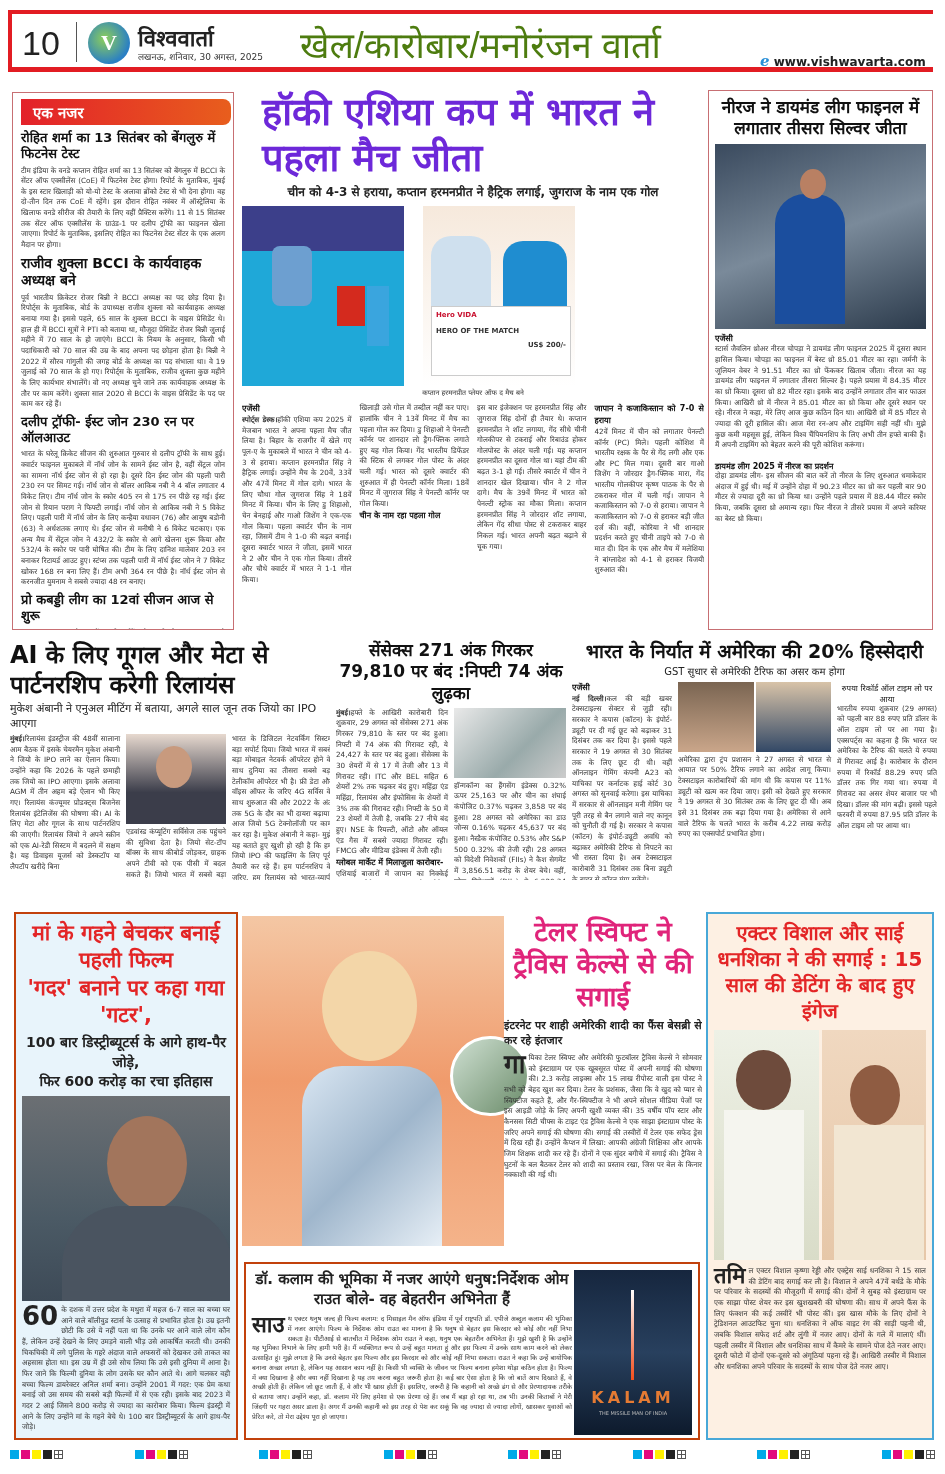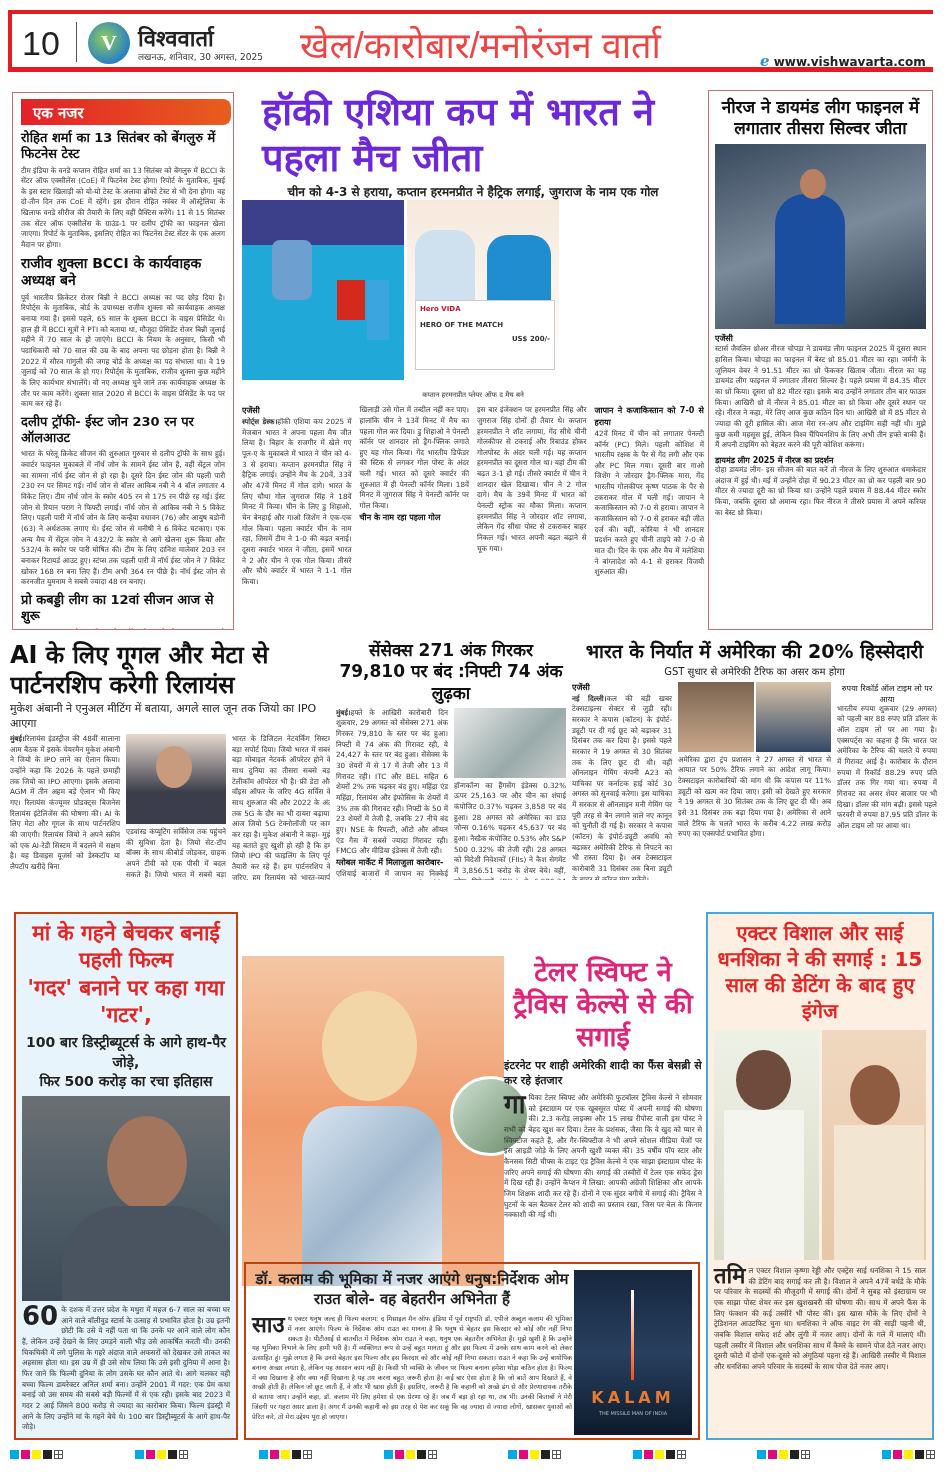--- a/index.html
+++ b/index.html
@@ -4,21 +4,21 @@
 <style>
 *{box-sizing:border-box;margin:0;padding:0}
 body{width:945px;height:1474px;background:#fff;font-family:"DejaVu Sans","Liberation Sans",sans-serif;color:#222;position:relative;overflow:hidden}
 .abs{position:absolute}
 .mast{left:8px;top:10px;width:925px;height:62px;border-left:4px solid #e21c23;border-top:4px solid #e21c23;border-bottom:5px solid #e21c23}
 .pgno{left:22px;top:24px;font-size:34px;font-family:"Liberation Sans",sans-serif;color:#222}
 .sep{left:76px;top:22px;width:1px;height:40px;background:#555}
 .logo{left:88px;top:22px;width:42px;height:42px;border-radius:50%;background:radial-gradient(circle at 40% 40%,#8ecf5a,#2a7fc4 70%);display:flex;align-items:center;justify-content:center;color:#fff;font-weight:bold;font-size:22px;font-family:"Liberation Serif",serif}
 .brand{left:138px;top:22px;font-size:22px;font-weight:bold;color:#222}
 .brand-date{left:138px;top:50px;font-size:9px;color:#333}
-.section{left:300px;top:20px;font-size:36px;color:#ef4444;font-family:"Liberation Sans",sans-serif}
+.section{left:300px;top:20px;font-size:36px;color:#4d7c0f;font-family:"Liberation Sans",sans-serif}
 .web{left:760px;top:52px;font-size:12px;color:#222;font-weight:bold}
 .web .e{color:#2a90d8;font-size:15px}
 .box{border:1.5px solid #c76f73}
 .box-orange{border:2px solid #c2410c}
 .box-blue{border:2px solid #48a8d8;background:#fdf0e3}
 .kicker{background:linear-gradient(90deg,#e3212a,#e85e1d);color:#fff;font-weight:bold;font-size:15px;padding:3px 12px;border-radius:0 8px 8px 0;width:210px}
 .h3{font-weight:bold;font-size:13px;color:#111;line-height:1.25}
 .body{font-size:7.2px;line-height:1.48;color:#333;text-align:justify}
 .head-xl{font-weight:bold;font-size:38px;line-height:1.2;color:#6d28d9}
 .head-sub{font-size:12px;font-weight:bold;text-align:center;color:#222}
@@ -58,53 +58,53 @@
   <div class="body" style="margin-top:3px">पूर्व भारतीय क्रिकेटर रोजर बिन्नी ने BCCI अध्यक्ष का पद छोड़ दिया है। रिपोर्ट्स के मुताबिक, बोर्ड के उपाध्यक्ष राजीव शुक्ला को कार्यवाहक अध्यक्ष बनाया गया है। इससे पहले, 65 साल के शुक्ला BCCI के वाइस प्रेसिडेंट थे। हाल ही में BCCI सूत्रों ने PTI को बताया था, मौजूदा प्रेसिडेंट रोजर बिन्नी जुलाई महीने में 70 साल के हो जाएंगे। BCCI के नियम के अनुसार, किसी भी पदाधिकारी को 70 साल की उम्र के बाद अपना पद छोड़ना होता है। बिन्नी ने 2022 में सौरव गांगुली की जगह बोर्ड के अध्यक्ष का पद संभाला था। वे 19 जुलाई को 70 साल के हो गए। रिपोर्ट्स के मुताबिक, राजीव शुक्ला कुछ महीने के लिए कार्यभार संभालेंगे। वो नए अध्यक्ष चुने जाने तक कार्यवाहक अध्यक्ष के तौर पर काम करेंगे। शुक्ला साल 2020 से BCCI के वाइस प्रेसिडेंट के पद पर काम कर रहे हैं।</div>
   <div class="h3" style="margin-top:4px">दलीप ट्रॉफी- ईस्ट जोन 230 रन पर ऑलआउट</div>
   <div class="body" style="margin-top:3px">भारत के घरेलू क्रिकेट सीजन की शुरुआत गुरुवार से दलीप ट्रॉफी के साथ हुई। क्वार्टर फाइनल मुकाबले में नॉर्थ जोन के सामने ईस्ट जोन है, वहीं सेंट्रल जोन का सामना नॉर्थ ईस्ट जोन से हो रहा है। दूसरे दिन ईस्ट जोन की पहली पारी 230 रन पर सिमट गई। नॉर्थ जोन से बॉलर आकिब नबी ने 4 बॉल लगातार 4 विकेट लिए। टीम नॉर्थ जोन के स्कोर 405 रन से 175 रन पीछे रह गई। ईस्ट जोन से रियान पराग ने फिफ्टी लगाई। नॉर्थ जोन से आकिब नबी ने 5 विकेट लिए। पहली पारी में नॉर्थ जोन के लिए कन्हैया वधावन (76) और आयुष बडोनी (63) ने अर्धशतक लगाए थे। ईस्ट जोन से मनीषी ने 6 विकेट चटकाए। एक अन्य मैच में सेंट्रल जोन ने 432/2 के स्कोर से आगे खेलना शुरू किया और 532/4 के स्कोर पर पारी घोषित की। टीम के लिए दानिश मालेवार 203 रन बनाकर रिटायर्ड आउट हुए। स्टंप्स तक पहली पारी में नॉर्थ ईस्ट जोन ने 7 विकेट खोकर 168 रन बना लिए हैं। टीम अभी 364 रन पीछे है। नॉर्थ ईस्ट जोन से करनजीत युमनाम ने सबसे ज्यादा 48 रन बनाए।</div>
   <div class="h3" style="margin-top:4px">प्रो कबड्डी लीग का 12वां सीजन आज से शुरू</div>
   <div class="body" style="margin-top:3px">भारत का दूसरा सबसे बड़ा फ्रेंचाइजी टूर्नामेंट प्रो कबड्डी लीग (PKL) आज से शुरू हो रहा है। 12वें सीजन की शुरुआत नेशनल स्पोर्ट्स डे पर हो रही है। आज ही के दिन हॉकी के जादूगर मेजर ध्यानचंद का जन्म हुआ था, जिन्हें याद करने के लिए भारत सरकार ने उनके जन्मदिन को राष्ट्रीय खेल दिवस घोषित किया। 2014 में प्रो कबड्डी लीग शुरू हुई थी, तब टूर्नामेंट में महज 8 टीमें थीं। खेल की लोकप्रियता ने इसे दर्शकों का पसंदीदा बना दिया, अब 12वें सीजन में 12 टीमें हिस्सा ले रही हैं। टूर्नामेंट भी बहुत कॉम्पिटिटिव है, जहां 11 सीजन में 8 अलग-अलग टीमें चैंपियन बन चुकी हैं। केवल 2 टीमें 1 से ज्यादा बार ट्रॉफी उठा सकीं।</div>
 </div>
 
 <div class="abs" style="left:242px;top:90px;width:462px;height:540px;overflow:hidden">
   <div class="head-xl" style="padding:0 20px">हॉकी एशिया कप में भारत ने पहला मैच जीता</div>
   <div class="head-sub" style="margin-top:2px">चीन को 4-3 से हराया, कप्तान हरमनप्रीत ने हैट्रिक लगाई, जुगराज के नाम एक गोल</div>
-  <div style="display:flex;gap:3px;height:180px">
+  <div style="display:flex;gap:19px;margin-top:6px;height:180px">
     <div class="photo" style="width:162px;background:linear-gradient(180deg,#3c3f8a 0 25%,#1fa8d8 25%);position:relative">
       <div style="position:absolute;left:30px;top:40px;width:40px;height:60px;background:#6d9fd0;border-radius:8px"></div>
       <div style="position:absolute;left:95px;top:80px;width:28px;height:40px;background:#d42a1e"></div>
       <div style="position:absolute;left:125px;top:80px;width:22px;height:60px;background:#3aa5de"></div>
     </div>
     <div class="photo" style="width:152px;background:linear-gradient(180deg,#f6e9dc,#fff);position:relative">
       <div style="position:absolute;left:8px;top:30px;width:60px;height:120px;background:#cfe0ee;border-radius:20px 20px 0 0"></div>
       <div style="position:absolute;left:80px;top:35px;width:64px;height:120px;background:#1f8dd0;border-radius:20px 20px 0 0"></div>
       <div style="position:absolute;left:8px;top:100px;width:140px;height:70px;background:#fff;border:1px solid #ccc;padding:4px;font-size:7px;color:#c8102e;font-weight:bold">
         <div>Hero VIDA</div>
         <div style="color:#333;margin-top:8px">HERO OF THE MATCH</div>
         <div style="color:#333;text-align:right;margin-top:6px">US$ 200/-</div>
       </div>
     </div>
   </div>
-  <div class="cap" style="margin-top:10px">कप्तान हरमनप्रीत प्लेयर ऑफ द मैच बने</div>
+  <div class="cap" style="margin-top:2px">कप्तान हरमनप्रीत प्लेयर ऑफ द मैच बने</div>
   <div class="cols4" style="margin-top:6px">
     <div class="body"><div class="blackcap">एजेंसी</div><span class="bullet">स्पोर्ट्स डेस्क।</span><span>हॉकी एशिया कप 2025 में मेजबान भारत ने अपना पहला मैच जीत लिया है। बिहार के राजगीर में खेले गए पूल-ए के मुकाबले में भारत ने चीन को 4-3 से हराया। कप्तान हरमनप्रीत सिंह ने हैट्रिक लगाई। उन्होंने मैच के 20वें, 33वें और 47वें मिनट में गोल दागे। भारत के लिए चौथा गोल जुगराज सिंह ने 18वें मिनट में किया। चीन के लिए डु शिहाओ, चेन बेनहाई और गाओ जिशेंग ने एक-एक गोल किया। पहला क्वार्टर चीन के नाम रहा, जिसमें टीम ने 1-0 की बढ़त बनाई। दूसरा क्वार्टर भारत ने जीता, इसमें भारत ने 2 और चीन ने एक गोल किया। तीसरे और चौथे क्वार्टर में भारत ने 1-1 गोल किया।</span></div>
     <div class="body"><span>खिलाड़ी उसे गोल में तब्दील नहीं कर पाए। हालांकि चीन ने 13वें मिनट में मैच का पहला गोल कर दिया। डु शिहाओ ने पेनल्टी कॉर्नर पर शानदार लो ड्रैग-फ्लिक लगाते हुए यह गोल किया। गेंद भारतीय डिफेंडर की स्टिक से लगकर गोल पोस्ट के अंदर चली गई। भारत को दूसरे क्वार्टर की शुरुआत में ही पेनल्टी कॉर्नर मिला। 18वें मिनट में जुगराज सिंह ने पेनल्टी कॉर्नर पर गोल किया।</span><div class="blackcap">चीन के नाम रहा पहला गोल</div></div>
     <div class="body">इस बार इंजेक्शन पर हरमनप्रीत सिंह और जुगराज सिंह दोनों ही तैयार थे। कप्तान हरमनप्रीत ने शॉट लगाया, गेंद सीधे चीनी गोलकीपर से टकराई और रिबाउंड होकर गोलपोस्ट के अंदर चली गई। यह कप्तान हरमनप्रीत का दूसरा गोल था। यहां टीम की बढ़त 3-1 हो गई। तीसरे क्वार्टर में चीन ने शानदार खेल दिखाया। चीन ने 2 गोल दागे। मैच के 39वें मिनट में भारत को पेनल्टी स्ट्रोक का मौका मिला। कप्तान हरमनप्रीत सिंह ने जोरदार शॉट लगाया, लेकिन गेंद सीधा पोस्ट से टकराकर बाहर निकल गई। भारत अपनी बढ़त बढ़ाने से चूक गया।</div>
     <div class="body"><div class="blackcap">जापान ने कजाकिस्तान को 7-0 से हराया</div><span>42वें मिनट में चीन को लगातार पेनल्टी कॉर्नर (PC) मिले। पहली कोशिश में भारतीय रक्षक के पैर से गेंद लगी और एक और PC मिल गया। दूसरी बार गाओ जिशेंग ने जोरदार ड्रैग-फ्लिक मारा, गेंद भारतीय गोलकीपर कृष्ण पाठक के पैर से टकराकर गोल में चली गई। जापान ने कजाकिस्तान को 7-0 से हराया। जापान ने कजाकिस्तान को 7-0 से हराकर बड़ी जीत दर्ज की। वहीं, कोरिया ने भी शानदार प्रदर्शन करते हुए चीनी ताइपे को 7-0 से मात दी। दिन के एक और मैच में मलेशिया ने बांग्लादेश को 4-1 से हराकर विजयी शुरुआत की।</span></div>
   </div>
 </div>
 
 <div class="abs box" style="left:708px;top:90px;width:225px;height:540px;padding:6px;overflow:hidden">
   <div class="head-lg" style="font-size:17px">नीरज ने डायमंड लीग फाइनल में लगातार तीसरा सिल्वर जीता</div>
   <div class="photo" style="margin-top:4px;height:185px;background:linear-gradient(160deg,#3a4a5e,#7a8a9a 50%,#2c3b4c);position:relative">
     <div style="position:absolute;left:60px;top:50px;width:70px;height:130px;background:#1b4e9e;border-radius:30px 30px 0 0"></div>
     <div style="position:absolute;left:85px;top:25px;width:26px;height:30px;background:#b98063;border-radius:50%"></div>
   </div>
   <div class="body" style="margin-top:4px"><div class="blackcap">एजेंसी</div><span>स्टार्स जैवलिन थ्रोअर नीरज चोपड़ा ने डायमंड लीग फाइनल 2025 में दूसरा स्थान हासिल किया। चोपड़ा का फाइनल में बेस्ट थ्रो 85.01 मीटर का रहा। जर्मनी के जूलियन वेबर ने 91.51 मीटर का थ्रो फेंककर खिताब जीता। नीरज का यह डायमंड लीग फाइनल में लगातार तीसरा सिल्वर है। पहले प्रयास में 84.35 मीटर का थ्रो किया। दूसरा थ्रो 82 मीटर रहा। इसके बाद उन्होंने लगातार तीन बार फाउल किया। आखिरी थ्रो में नीरज ने 85.01 मीटर का थ्रो किया और दूसरे स्थान पर रहे। नीरज ने कहा, मेरे लिए आज कुछ कठिन दिन था। आखिरी थ्रो में 85 मीटर से ज्यादा की दूरी हासिल की। आज मेरा रन-अप और टाइमिंग सही नहीं थी। मुझे कुछ कमी महसूस हुई, लेकिन विश्व चैंपियनशिप के लिए अभी तीन हफ्ते बाकी हैं। मैं अपनी टाइमिंग को बेहतर करने की पूरी कोशिश करूंगा।</span></div>
-  <div class="blackcap" style="margin-top:3px">डायमंड लीग 2025 में नीरज का प्रदर्शन</div>
+  <div class="blackcap" style="margin-top:9px">डायमंड लीग 2025 में नीरज का प्रदर्शन</div>
   <div class="body">दोहा डायमंड लीग- इस सीजन की बात करें तो नीरज के लिए शुरुआत धमाकेदार अंदाज में हुई थी। मई में उन्होंने दोहा में 90.23 मीटर का थ्रो कर पहली बार 90 मीटर से ज्यादा दूरी का थ्रो किया था। उन्होंने पहले प्रयास में 88.44 मीटर स्कोर किया, जबकि दूसरा थ्रो अमान्य रहा। फिर नीरज ने तीसरे प्रयास में अपने करियर का बेस्ट थ्रो किया।</div>
 </div>
 
 <div class="abs" style="left:10px;top:640px;width:320px;height:240px;overflow:hidden">
   <div class="head-lg" style="text-align:left;font-size:24px">AI के लिए गूगल और मेटा से पार्टनरशिप करेगी रिलायंस</div>
   <div class="head-md" style="text-align:left;font-size:11px">मुकेश अंबानी ने एनुअल मीटिंग में बताया, अगले साल जून तक जियो का IPO आएगा</div>
   <div style="display:grid;grid-template-columns:110px 100px 100px;gap:6px;margin-top:4px">
     <div class="body"><span class="bullet">मुंबई।</span><span>रिलायंस इंडस्ट्रीज की 48वीं सालाना आम बैठक में इसके चेयरमैन मुकेश अंबानी ने जियो के IPO लाने का ऐलान किया। उन्होंने कहा कि 2026 के पहले छमाही तक जियो का IPO आएगा। इसके अलावा AGM में तीन अहम बड़े ऐलान भी किए गए। रिलायंस कंज्यूमर प्रोडक्ट्स बिजनेस रिलायंस इंटेलिजेंस की घोषणा की। AI के लिए मेटा और गूगल के साथ पार्टनरशिप की जाएगी। रिलायंस जियो ने अपने स्क्रीन को एक AI-रेडी सिस्टम में बदलने में सक्षम है। यह डिवाइस यूजर्स को डेस्कटॉप या लैपटॉप खरीदे बिना</span></div>
     <div>
       <div class="photo" style="height:90px;background:linear-gradient(180deg,#e7d9cf,#3b3d4a 65%);position:relative">
@@ -141,29 +141,29 @@
     </div>
     <div>
       <div class="blackcap" style="text-align:center;font-weight:normal">रुपया रिकॉर्ड ऑल टाइम लो पर आया</div>
       <div class="body">भारतीय रुपया शुक्रवार (29 अगस्त) को पहली बार 88 रुपए प्रति डॉलर के ऑल टाइम लो पर आ गया है। एक्सपर्ट्स का कहना है कि भारत पर अमेरिका के टैरिफ की चलते ये रुपया में गिरावट आई है। कारोबार के दौरान रुपया में रिकॉर्ड 88.29 रुपए प्रति डॉलर तक गिर गया था। रुपया में गिरावट का असर शेयर बाजार पर भी दिखा। डॉलर की मांग बढ़ी। इससे पहले फरवरी में रुपया 87.95 प्रति डॉलर के ऑल टाइम लो पर आया था।</div>
     </div>
   </div>
 </div>
 
 <div class="abs box-orange" style="left:14px;top:912px;width:224px;height:528px;padding:6px;background:#e8f4fb;overflow:hidden">
   <div class="head-red"><span>मां के गहने बेचकर बनाई पहली फिल्म</span><br><span>'गदर' बनाने पर कहा गया 'गटर',</span></div>
-  <div style="font-size:14px;font-weight:bold;text-align:center;line-height:1.4;margin-top:4px"><span>100 बार डिस्ट्रीब्यूटर्स के आगे हाथ-पैर जोड़े,</span><br><span>फिर 500 करोड़ का रचा इतिहास</span></div>
+  <div style="font-size:14px;font-weight:bold;text-align:center;line-height:1.4;margin-top:4px"><span>100 बार डिस्ट्रीब्यूटर्स के आगे हाथ-पैर जोड़े,</span><br><span>फिर 600 करोड़ का रचा इतिहास</span></div>
   <div class="photo" style="margin-top:4px;height:205px;background:linear-gradient(180deg,#6b6f73,#4b5a65 60%,#3d4a57);position:relative">
     <div style="position:absolute;left:85px;top:20px;width:80px;height:95px;border-radius:50%;background:#a2755c"></div>
     <div style="position:absolute;left:40px;top:110px;width:170px;height:100px;border-radius:60px 60px 0 0;background:#4a5460"></div>
   </div>
   <div class="body" style="margin-top:4px"><span class="dropcap">60</span><span>के दशक में उत्तर प्रदेश के मथुरा में महज 6-7 साल का बच्चा घर आने वाले बॉलीवुड स्टार्स के उत्साह से प्रभावित होता है। उम्र इतनी छोटी कि उसे ये नहीं पता था कि उनके घर आने वाले लोग कौन हैं, लेकिन उन्हें देखने के लिए उमड़ने वाली भीड़ उसे आकर्षित करती थी। उनकी चिकचिकी में लगे पुलिस के गहरे अंदाज वाले अफसरों को देखकर उसे ताकत का अहसास होता था। इस उम्र में ही उसे सोच लिया कि उसे इसी दुनिया में आना है। फिर जाने कि फिल्मी दुनिया के लोग उसके घर कौन आते थे। आगे चलकर वही बच्चा फिल्म डायरेक्टर अनिल शर्मा बना। उन्होंने 2001 में गदर: एक प्रेम कथा बनाई जो उस समय की सबसे बड़ी फिल्मों में से एक रही। इसके बाद 2023 में गदर 2 आई जिसने 800 करोड़ से ज्यादा का कारोबार किया। फिल्म इंडस्ट्री में आने के लिए उन्होंने मां के गहने बेचे थे। 100 बार डिस्ट्रीब्यूटर्स के आगे हाथ-पैर जोड़े।</span></div>
 </div>
 
-<div class="abs" style="left:242px;top:956px;width:460px;height:330px;overflow:hidden">
+<div class="abs" style="left:242px;top:916px;width:460px;height:330px;overflow:hidden">
   <div class="photo" style="position:absolute;left:0;top:0;width:262px;height:330px;background:linear-gradient(180deg,#f4c7a4,#f09b6c 50%,#f4b38a)">
     <div style="position:absolute;left:80px;top:35px;width:95px;height:110px;border-radius:50%;background:#f3d6a8"></div>
     <div style="position:absolute;left:60px;top:150px;width:140px;height:180px;border-radius:40px 40px 0 0;background:linear-gradient(135deg,#d9e6f2,#9fb6cc,#e7eff6)"></div>
   </div>
   <div class="photo" style="position:absolute;left:208px;top:120px;width:80px;height:80px;border-radius:50%;border:3px solid #fff;background:linear-gradient(135deg,#cfe0d2,#6b8c6a)"></div>
   <div style="position:absolute;left:262px;top:0;width:198px">
     <div class="head-pink" style="font-size:27px">टेलर स्विफ्ट ने ट्रैविस केल्से से की सगाई</div>
     <div style="font-size:11px;font-weight:bold;text-align:left;margin-top:4px">इंटरनेट पर शाही अमेरिकी शादी का फैंस बेसब्री से कर रहे इंतजार</div>
     <div class="body" style="margin-top:6px"><span class="dropcap">गा</span><span>यिका टेलर स्विफ्ट और अमेरिकी फुटबॉलर ट्रैविस केल्से ने सोमवार को इंस्टाग्राम पर एक खूबसूरत पोस्ट में अपनी सगाई की घोषणा की। 2.3 करोड़ लाइक्स और 15 लाख रीपोस्ट वाली इस पोस्ट ने सभी को बेहद खुश कर दिया। टेलर के प्रशंसक, जैसा कि वे खुद को प्यार से स्विफ्टीज कहते हैं, और गैर-स्विफ्टीज ने भी अपने सोशल मीडिया पेजों पर इस आइडी जोड़े के लिए अपनी खुशी व्यक्त की। 35 वर्षीय पॉप स्टार और कैनसस सिटी चीफ्स के टाइट एंड ट्रैविस केल्से ने एक साझा इंस्टाग्राम पोस्ट के जरिए अपने सगाई की घोषणा की। सगाई की तस्वीरों में टेलर एक सफेद ड्रेस में दिख रही हैं। उन्होंने कैप्शन में लिखा: आपकी अंग्रेजी शिक्षिका और आपके जिम शिक्षक शादी कर रहे हैं। दोनों ने एक सुंदर बगीचे में सगाई की। ट्रैविस ने घुटनों के बल बैठकर टेलर को शादी का प्रस्ताव रखा, जिस पर बेल के किनार नक्काशी की गई थी।</span></div>
   </div>

